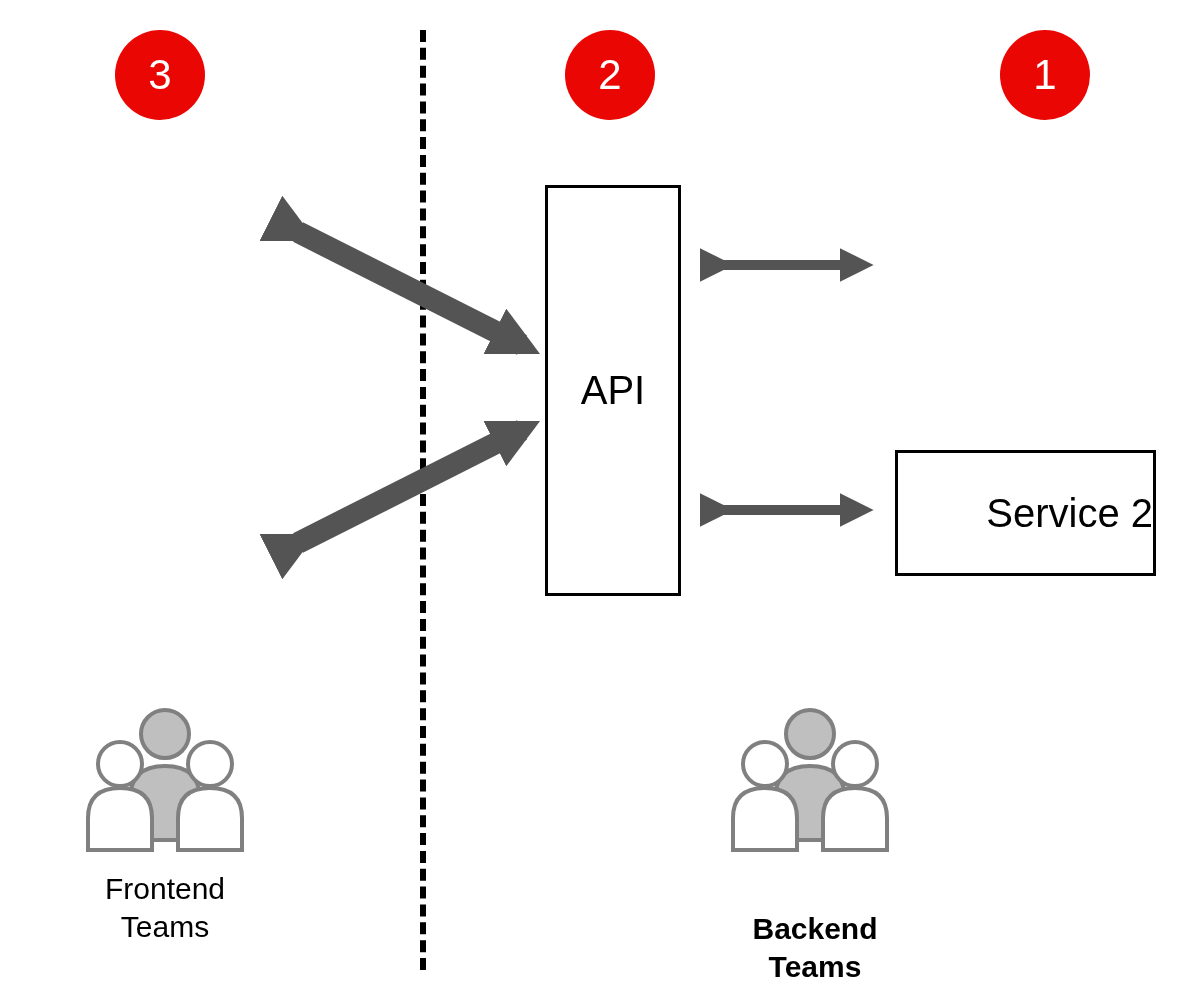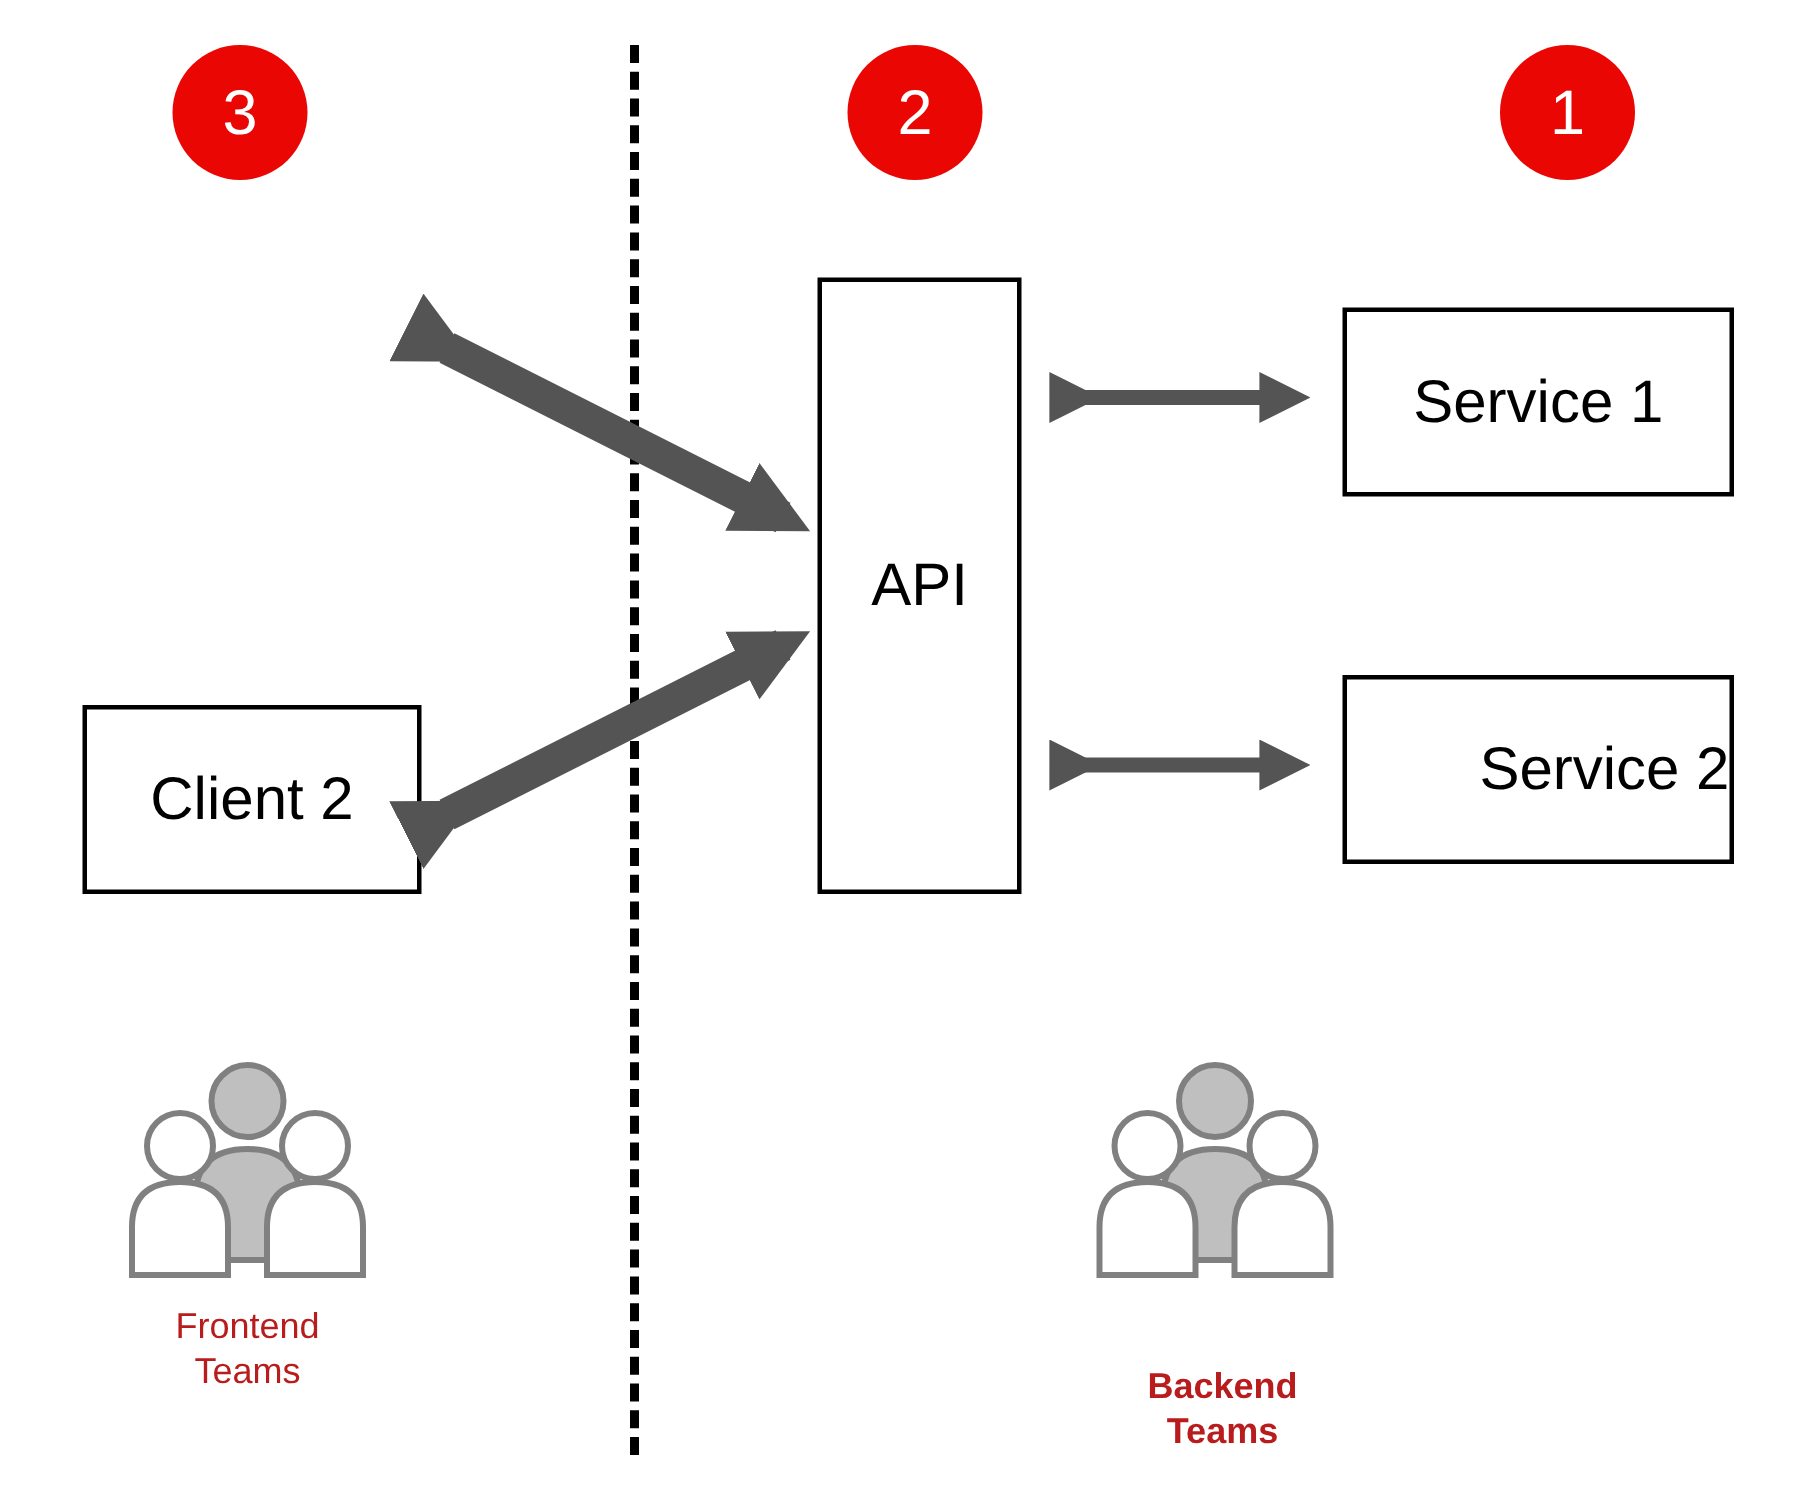--- a/index.html
+++ b/index.html
@@ -39,22 +39,22 @@
   }
   .divider {
     position: absolute;
     left: 420px;
     top: 30px;
     height: 940px;
     border-left: 6px dashed #000;
   }
   .team-label {
     position: absolute;
-    font-size: 24px;
-    color: #b91c1c;
+    font-size: 30px;
+    color: #000000;
     text-align: center;
     line-height: 1.25;
   }
   
 </style>
 </head>
 <body>
 
 <div class="stage">
 
@@ -63,31 +63,25 @@
   </div>
   <div class="badge" style="left:565px; top:30px;">
     <span>2</span>
   </div>
   <div class="badge" style="left:1000px; top:30px;">
     <span>1</span>
   </div>
 
   <div class="divider"></div>
 
-  <div class="box" style="left:55px; top:470px; width:220px; height:120px;">
-    <span>Client 2</span>
-  </div>
 
   <div class="box" style="left:545px; top:185px; width:130px; height:405px;">
     <span>API</span>
   </div>
 
-  <div class="box" style="left:895px; top:205px; width:255px; height:120px;">
-    <span>Service 1</span>
-  </div>
   <div class="box" style="left:895px; top:450px; width:255px; height:120px;justify-content:flex-end;">
     <span>Service 2</span>
   </div>
 
   <svg width="1200" height="1007" style="position:absolute; left:0; top:0; pointer-events:none;">
     <defs>
 
       <marker id="bigHeadEnd" viewBox="0 0 10 10" refX="6" refY="5" markerWidth="2.3" markerHeight="2.3" orient="auto-start-reverse">
         <path d="M0,0 L10,5 L0,10 Z" fill="#545454"></path>
       </marker>

